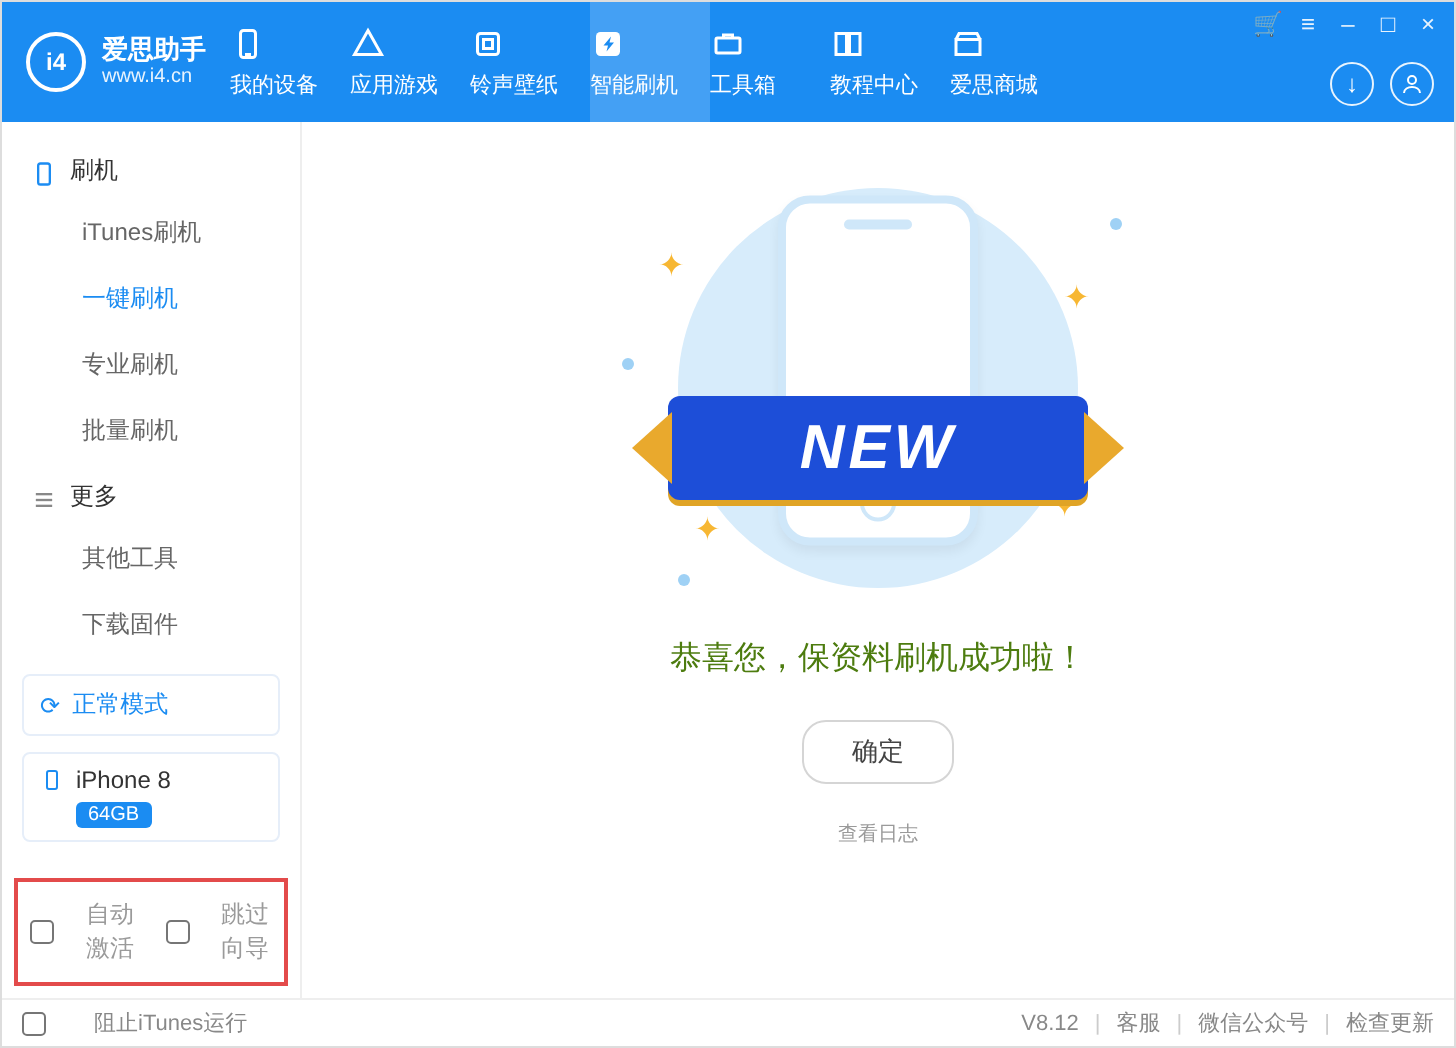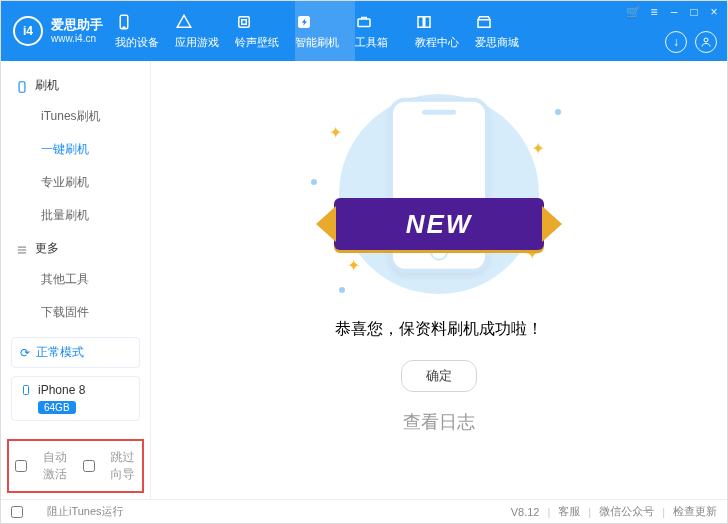--- a/index.html
+++ b/index.html
@@ -40,32 +40,32 @@
   .bottom-options { border:2px solid #e34b4b; margin:8px 6px 6px 6px; padding:8px 6px; display:flex; gap:14px; }
   .chk { display:flex; align-items:center; gap:16px; color:#9a9a9a; font-size:12px; }
   .chk input { width:12px; height:12px; }
 
   .content { flex:1; display:flex; flex-direction:column; align-items:center; justify-content:flex-start; position:relative; padding-top:18px; }
   .illus { width:280px; height:210px; position:relative; margin-top:10px; }
   .illus .big-circle { position:absolute; left:50%; top:50%; transform:translate(-50%,-50%); width:200px; height:200px; border-radius:50%; background:#d7ecfb; }
   .illus .phone { position:absolute; left:50%; top:50%; transform:translate(-50%,-55%); width:100px; height:175px; background:#fff; border:4px solid #cfe7f9; border-radius:16px; box-shadow:0 3px 6px rgba(0,0,0,.06); }
   .illus .phone::before { content:""; position:absolute; top:8px; left:50%; transform:translateX(-50%); width:34px; height:5px; background:#cfe7f9; border-radius:3px; }
   .illus .phone::after { content:""; position:absolute; bottom:8px; left:50%; transform:translateX(-50%); width:14px; height:14px; border:2px solid #cfe7f9; border-radius:50%; }
-  .illus .ribbon { position:absolute; left:50%; top:52%; transform:translateX(-50%); width:210px; height:52px; background:#4c1d95; border-radius:6px; display:flex; align-items:center; justify-content:center; color:#fff; font-weight:800; font-size:26px; letter-spacing:2px; font-style:italic; box-shadow:0 3px 0 #e0a426; }
+  .illus .ribbon { position:absolute; left:50%; top:52%; transform:translateX(-50%); width:210px; height:52px; background:#1d4ed8; border-radius:6px; display:flex; align-items:center; justify-content:center; color:#fff; font-weight:800; font-size:31px; letter-spacing:2px; font-style:italic; box-shadow:0 3px 0 #e0a426; }
   .illus .ribbon::before, .illus .ribbon::after { content:""; position:absolute; top:8px; width:0; height:0; border-top:18px solid transparent; border-bottom:18px solid transparent; }
   .illus .ribbon::before { left:-18px; border-right:20px solid #e9a92d; }
   .illus .ribbon::after  { right:-18px; border-left:20px solid #e9a92d; }
   .sparkle { position:absolute; color:#f7b733; font-size:16px; }
   .sp1{ left:30px; top:34px;} .sp2{ right:34px; top:50px;} .sp3{ left:48px; bottom:24px;} .sp4{right:40px; bottom:36px;}
   .dot { position:absolute; width:6px; height:6px; border-radius:50%; background:#9fd1f5; }
   .d1{left:12px; top:90px;} .d2{right:18px; top:20px;} .d3{left:40px; bottom:6px;}
 
-  .success-text { margin-top:20px; font-size:16px; color:#000000; }
+  .success-text { margin-top:20px; font-size:16px; color:#4d7c0f; }
   .ok-btn { margin-top:20px; border:1px solid #d5d5d5; background:#fff; padding:6px 24px; font-size:13px; color:#444; cursor:pointer; border-radius:12px; }
-  .view-log { margin-top:18px; font-size:18px; color:#9a9a9a; cursor:pointer; }
+  .view-log { margin-top:18px; font-size:10px; color:#9a9a9a; cursor:pointer; }
 
   
   .statusbar { height:24px; border-top:1px solid #eee; display:flex; align-items:center; justify-content:space-between; padding:0 10px; font-size:11px; color:#888; }
   .statusbar .left { display:flex; align-items:center; gap:24px; }
   .statusbar .left input { width:12px; height:12px; }
   .statusbar .right { display:flex; align-items:center; gap:8px; }
   .statusbar .right .sep { color:#ccc; }
 </style>
 </head>
 <body>

